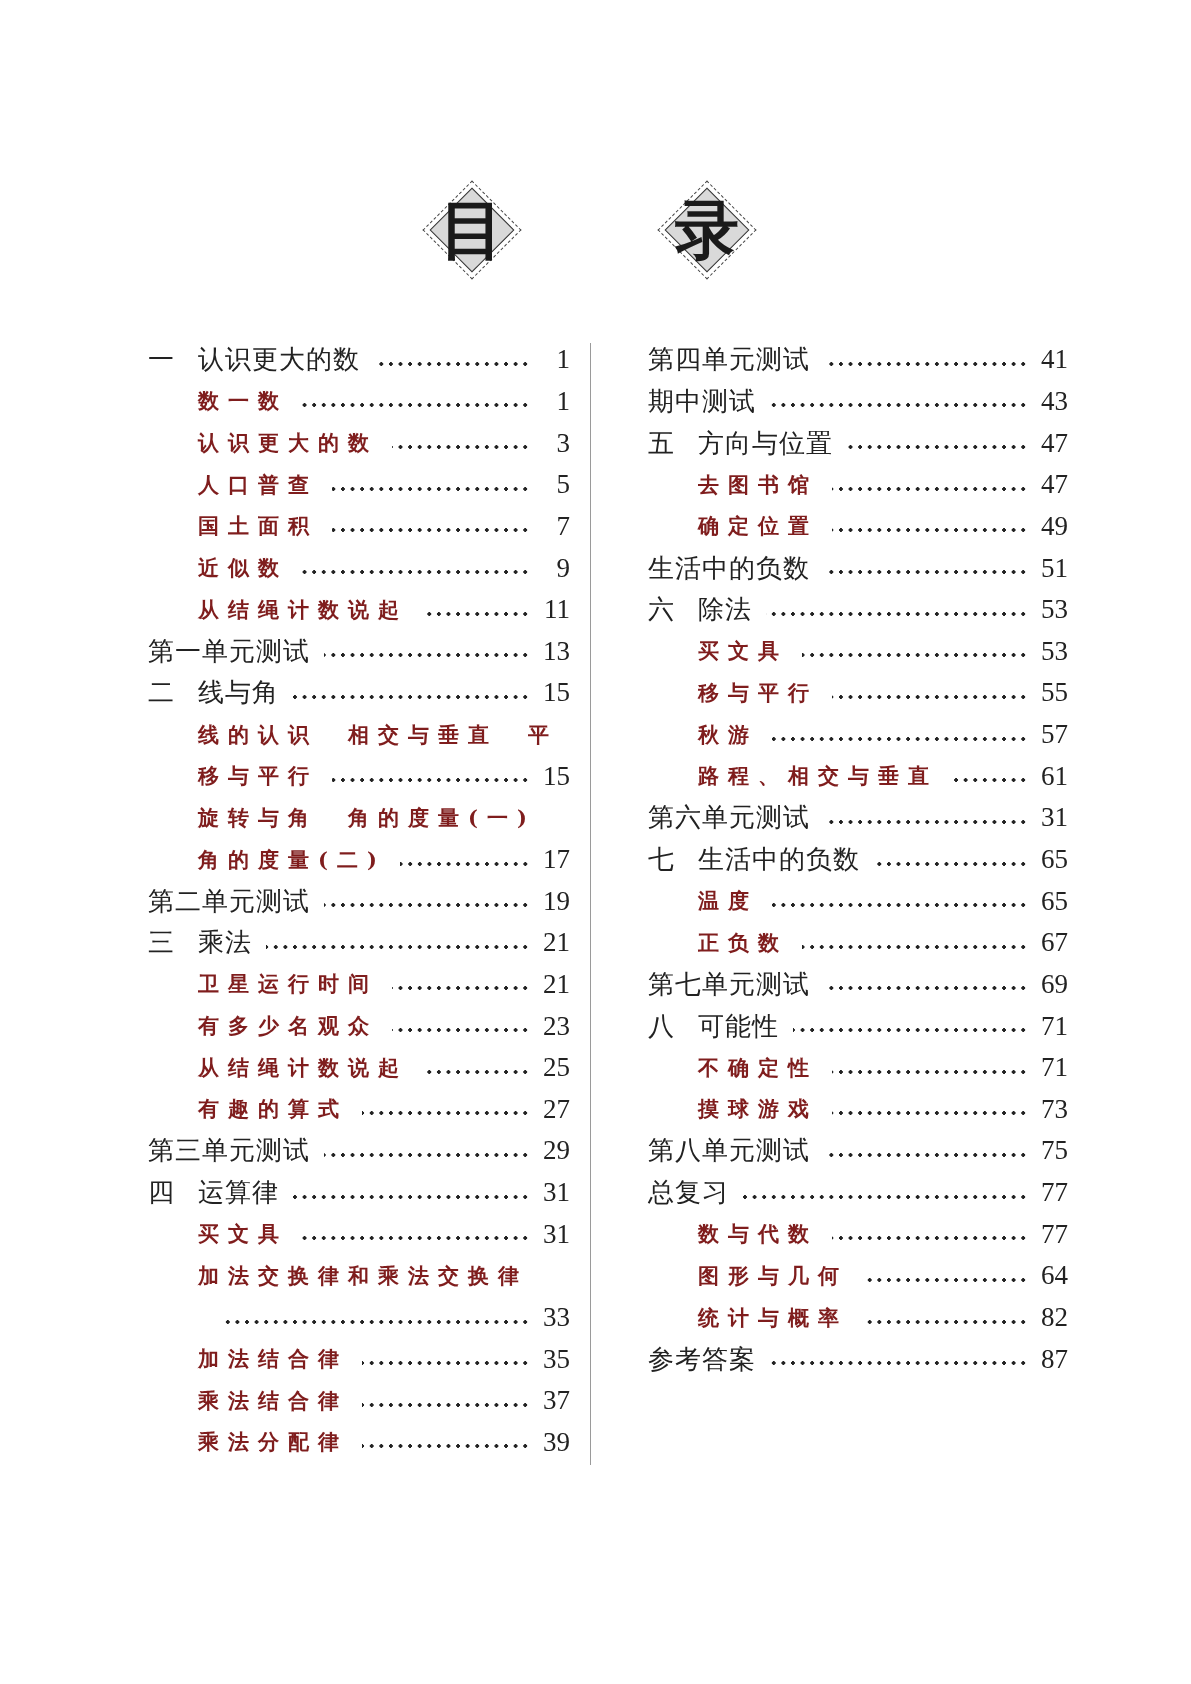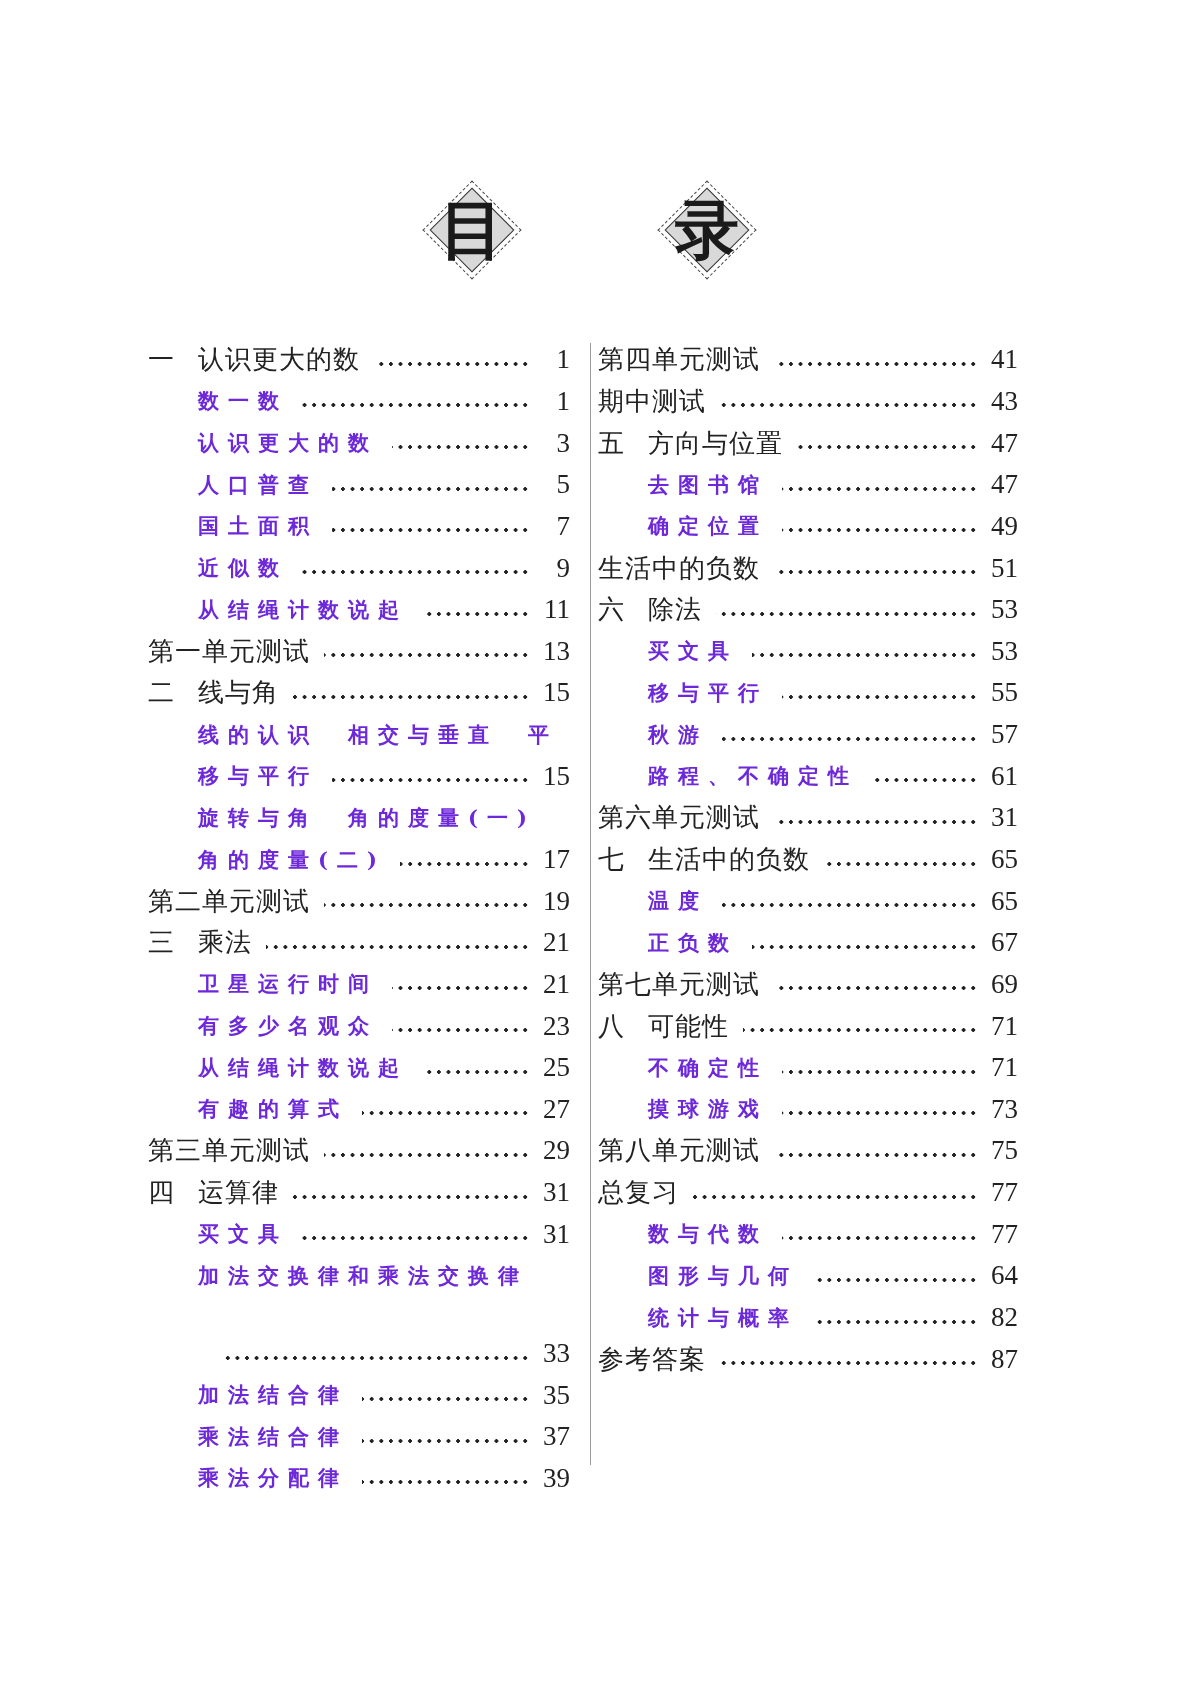--- a/index.html
+++ b/index.html
@@ -26,51 +26,51 @@
     display: flex; align-items: center; justify-content: center;
     font-family: "DejaVu Sans", sans-serif; font-weight: bold;
     font-size: 64px; color: #1a1a1a; line-height: 1;
   }
   .title-left { left: 427px; }
   .title-right { left: 662px; }
 
   
   .col { position: absolute; top: 339px; }
   .col-left { left: 148px; width: 422px; }
-  .col-right { left: 598px; width: 420px; }
+  .col-right { left: 648px; width: 420px; }
   .divider {
     position: absolute; left: 590px; top: 343px; width: 1px; height: 1122px;
     background: #9a9a9a;
   }
 
   .row {
     height: 41.65px; display: flex; align-items: center; position: relative;
     white-space: nowrap;
   }
   .row .num-prefix {
     display: inline-block; width: 50px;
     font-family: "DejaVu Sans", sans-serif; font-size: 26px; color: #222;
   }
   .row.lvl0 .label {
     font-family: "DejaVu Sans", sans-serif; font-size: 26px; color: #222; letter-spacing: 1px;
   }
   .row.lvl1 { padding-left: 50px; }
   .row.lvl1 .label {
-    font-family: "DejaVu Serif", serif; font-size: 21px; color: #6d28d9; letter-spacing: 9px; font-weight: bold;
+    font-family: "DejaVu Serif", serif; font-size: 21px; color: #7f1d1d; letter-spacing: 9px; font-weight: bold;
   }
   .row .dots {
     flex: 1; margin: 0 12px 0 14px; height: 4px; position: relative; top: 4px;
     background-image: radial-gradient(circle, #222 1.6px, transparent 1.9px);
     background-size: 9.6px 4px; background-repeat: repeat-x; background-position: right center;
   }
   .row .page-num {
     font-family: "Liberation Serif", serif; font-size: 27px; color: #222;
     min-width: 28px; text-align: right;
   }
-  .row.dotsonly { padding-left: 60px; margin-top: 36px; }
+  .row.dotsonly { padding-left: 60px; }
 </style>
 </head>
 <body>
 
 <div class="page">
 
   <div class="title-glyph title-left">
     <div class="diamond"></div>
     <div class="char">目</div>
   </div>
@@ -261,21 +261,21 @@
         <span class="label">移与平行</span>
         <span class="dots"></span>
         <span class="page-num">55</span>
       </div>
       <div class="row lvl1">
         <span class="label">秋游</span>
         <span class="dots"></span>
         <span class="page-num">57</span>
       </div>
       <div class="row lvl1">
-        <span class="label">路程、不确定性</span>
+        <span class="label">路程、相交与垂直</span>
         <span class="dots"></span>
         <span class="page-num">61</span>
       </div>
       <div class="row lvl0">
         <span class="label">第六单元测试</span>
         <span class="dots"></span>
         <span class="page-num">31</span>
       </div>
       <div class="row lvl0">
         <span class="num-prefix">七</span>

